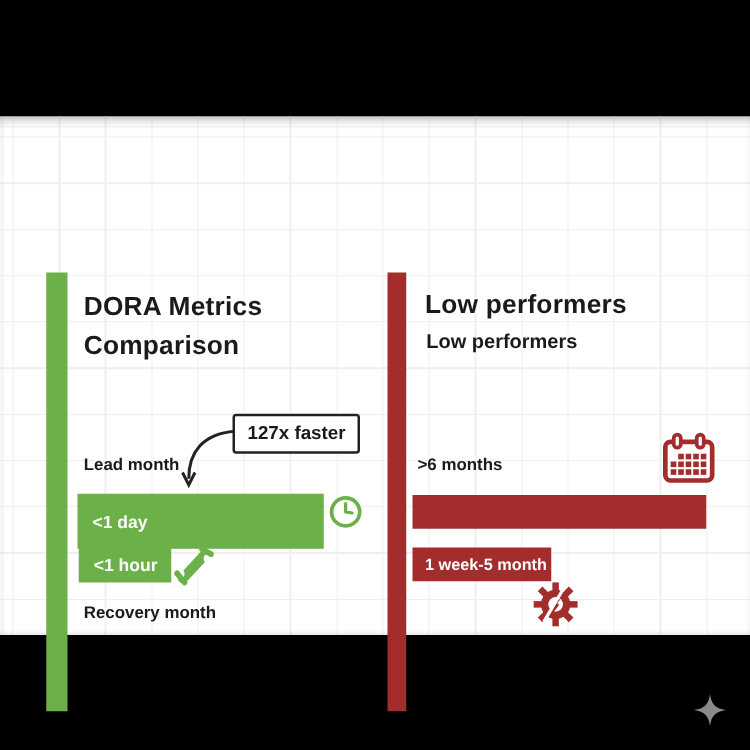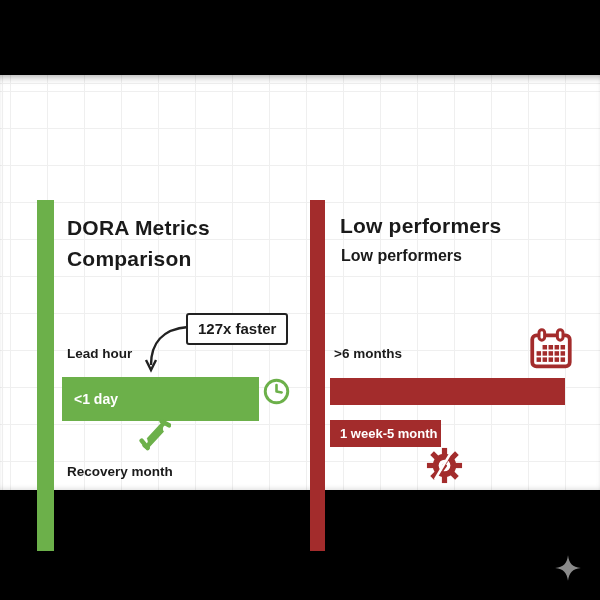--- a/index.html
+++ b/index.html
@@ -2,21 +2,21 @@
 <html><head>
 <meta charset="utf-8">
 <style>
   html,body{margin:0;padding:0;background:#000;}
   #stage{
     position:relative;width:600px;height:600px;background:#000;overflow:hidden;
     font-family:"Liberation Sans","DejaVu Sans",sans-serif;color:#1a1a1a;
   }
   
   #canvas{
-    position:absolute;left:0;top:75px;width:600px;height:415px;background:#fff;
+    position:absolute;left:0;top:93px;width:600px;height:415px;background:#fff;
     background-image:
       repeating-linear-gradient(to right, #efefef 0 1px, transparent 1px 37px),
       repeating-linear-gradient(to bottom, #efefef 0 1px, transparent 1px 37px);
     background-position:10px 16px;
     box-shadow: inset 0 7px 9px -6px rgba(0,0,0,.38), inset 0 -4px 6px -4px rgba(0,0,0,.18);
   }
   .accent{position:absolute;top:125px;height:351px;}
   #accent-left{left:37px;width:17px;}
   #accent-right{left:310px;width:15px;}
   .title{position:absolute;font-weight:bold;font-size:21px;letter-spacing:.2px;}
@@ -54,30 +54,33 @@
 
     <div id="left-title" class="title">DORA Metrics
 Comparison</div>
 
     <div id="callout">127x faster</div>
     <svg id="callout-arrow" width="56" height="58" viewBox="0 0 56 58">
       <path d="M50 9 C24 11 13 26 13 47" fill="none" stroke="#222" stroke-width="2.4"></path>
       <path d="M8 42 L13 52 L18 42" fill="none" stroke="#222" stroke-width="2.4" stroke-linejoin="miter"></path>
     </svg>
 
-    <div id="lead-time-label" class="small-label">Lead hour</div>
+    <div id="lead-time-label" class="small-label">Lead month</div>
 
     <div id="bar-day" class="bar" style="background:#6cb04a">
       <span>&lt;1 day</span>
     </div>
     <svg class="icon" style="left:263px;top:303px" width="27" height="27" viewBox="0 0 24 24">
       <circle cx="12" cy="12" r="10" fill="#fff" stroke="#6cb04a" stroke-width="2.6"></circle>
       <path d="M12 12 L12 6.2 M12 12 L16.6 12.8" fill="none" stroke="#6cb04a" stroke-width="2.3" stroke-linecap="round"></path>
     </svg>
 
+    <div id="bar-hour" class="bar" style="background:#6cb04a">
+      <span>&lt;1 hour</span>
+    </div>
     <svg class="icon" style="left:139px;top:341px" width="32" height="36" viewBox="0 0 24 26">
       <path d="M5.5 21 L18.5 7" stroke="#6cb04a" stroke-width="6" stroke-linecap="round" fill="none"></path>
       <circle cx="3.4" cy="18.4" r="3.1" fill="#fff"></circle>
       <circle cx="21.0" cy="9.2" r="3.1" fill="#fff"></circle>
       <path d="M17 3.5 L22.5 6.5 M2 18 L6.5 23.5" stroke="#6cb04a" stroke-width="3.4" stroke-linecap="round"></path>
     </svg>
 
     <div id="recovery-time-label" class="small-label">Recovery month</div>
 
     <div id="accent-right" class="accent" style="background:#a32c2c"></div>

